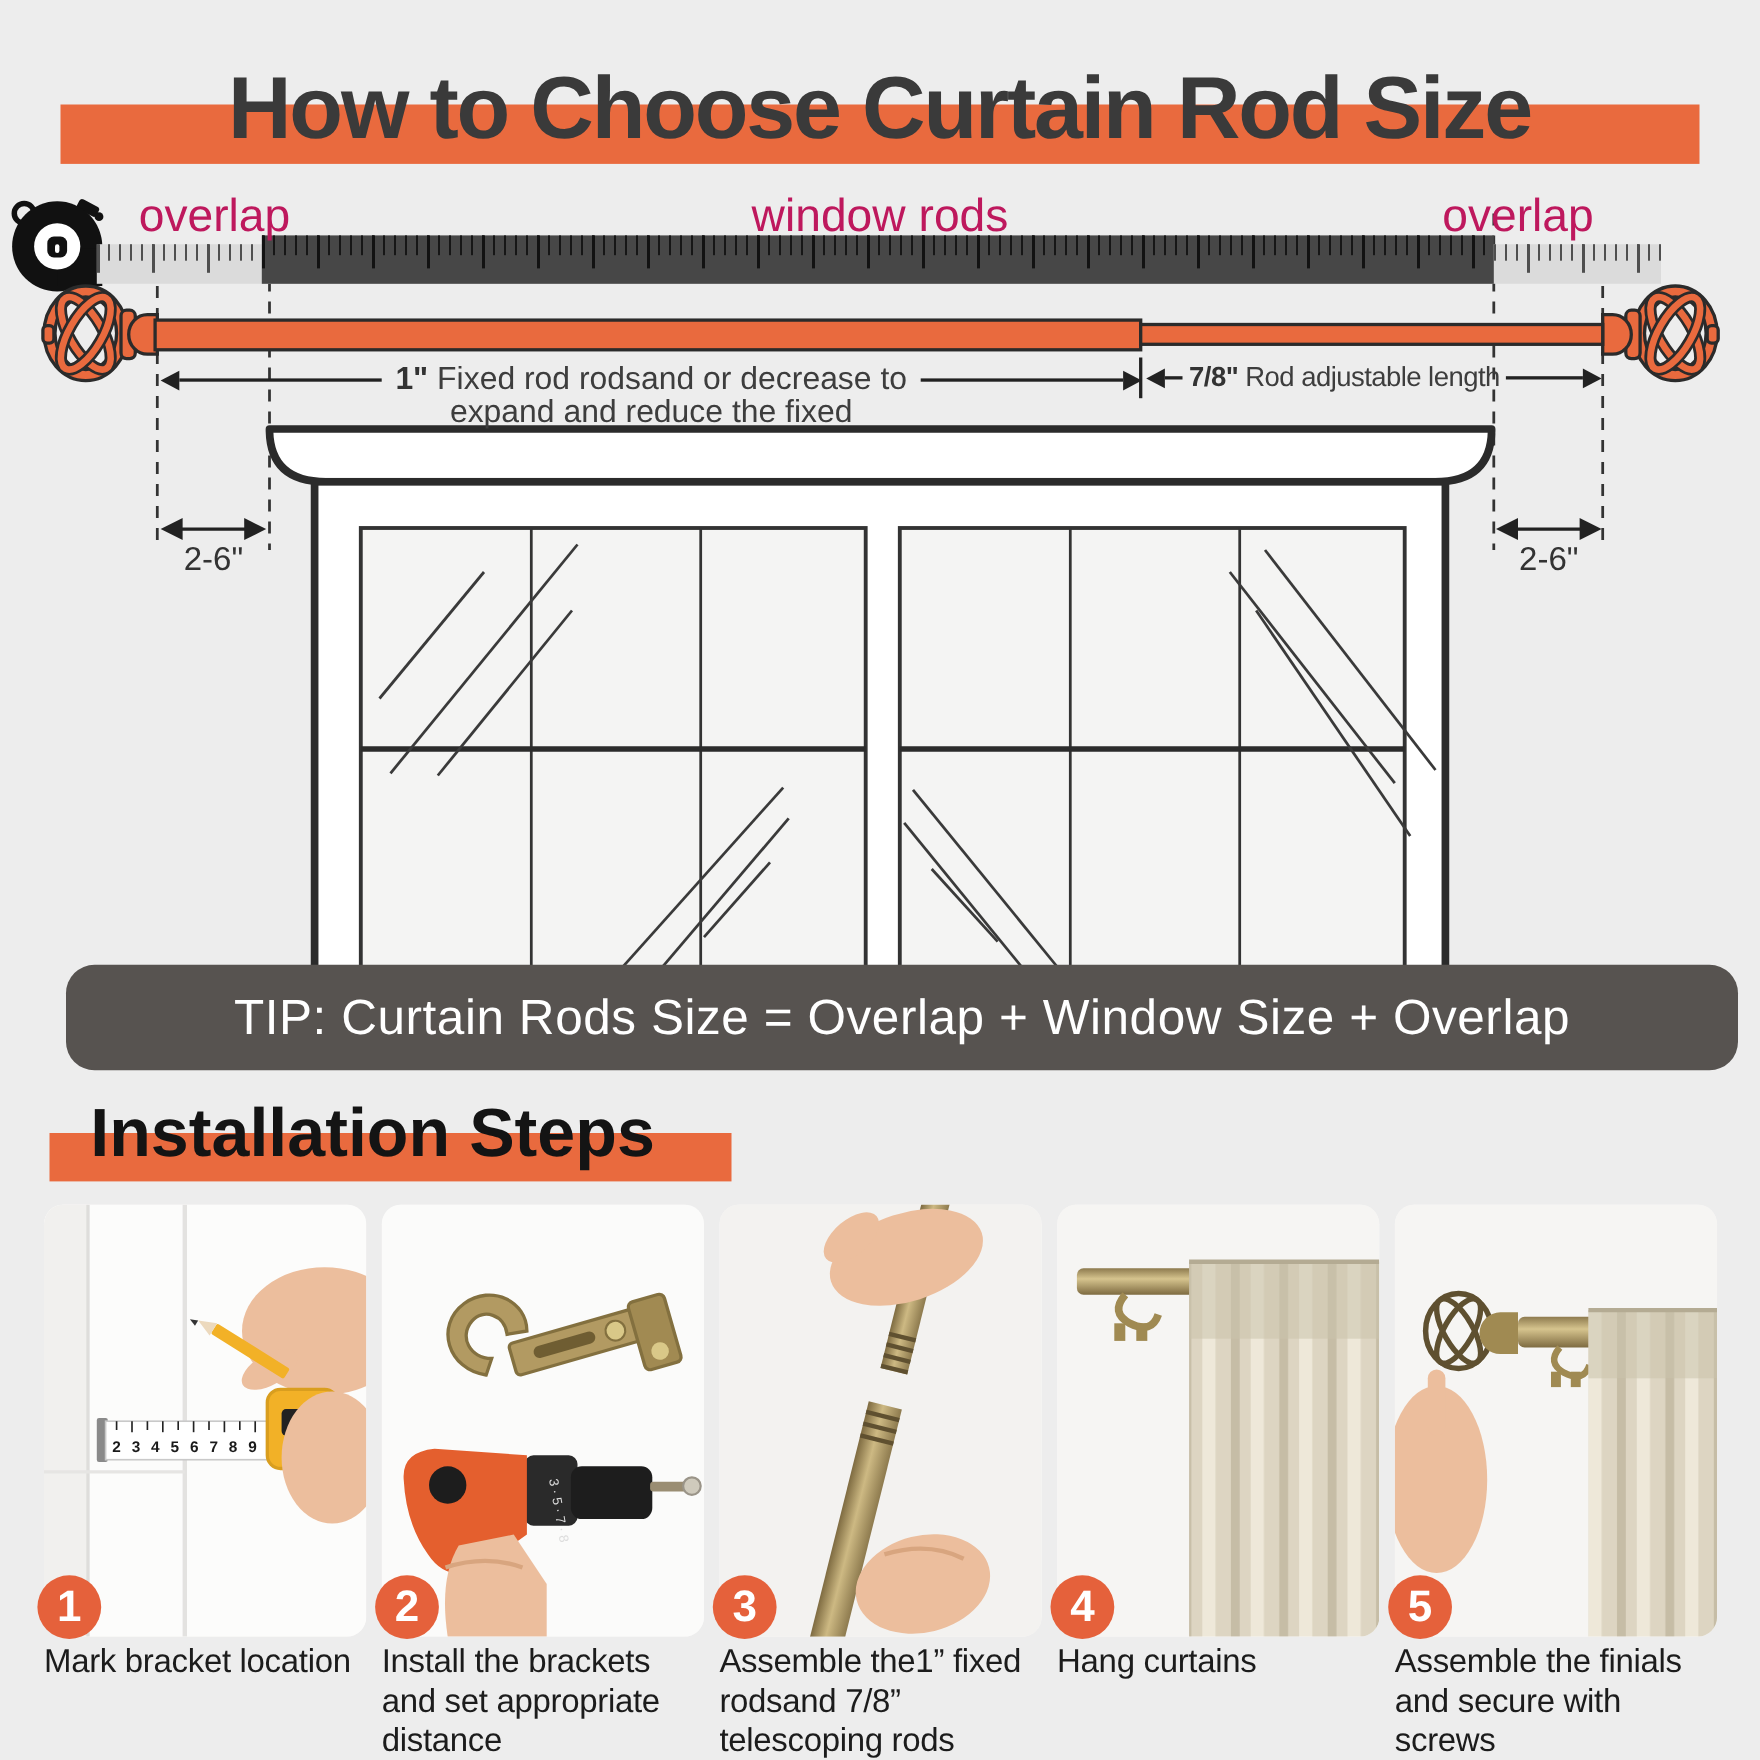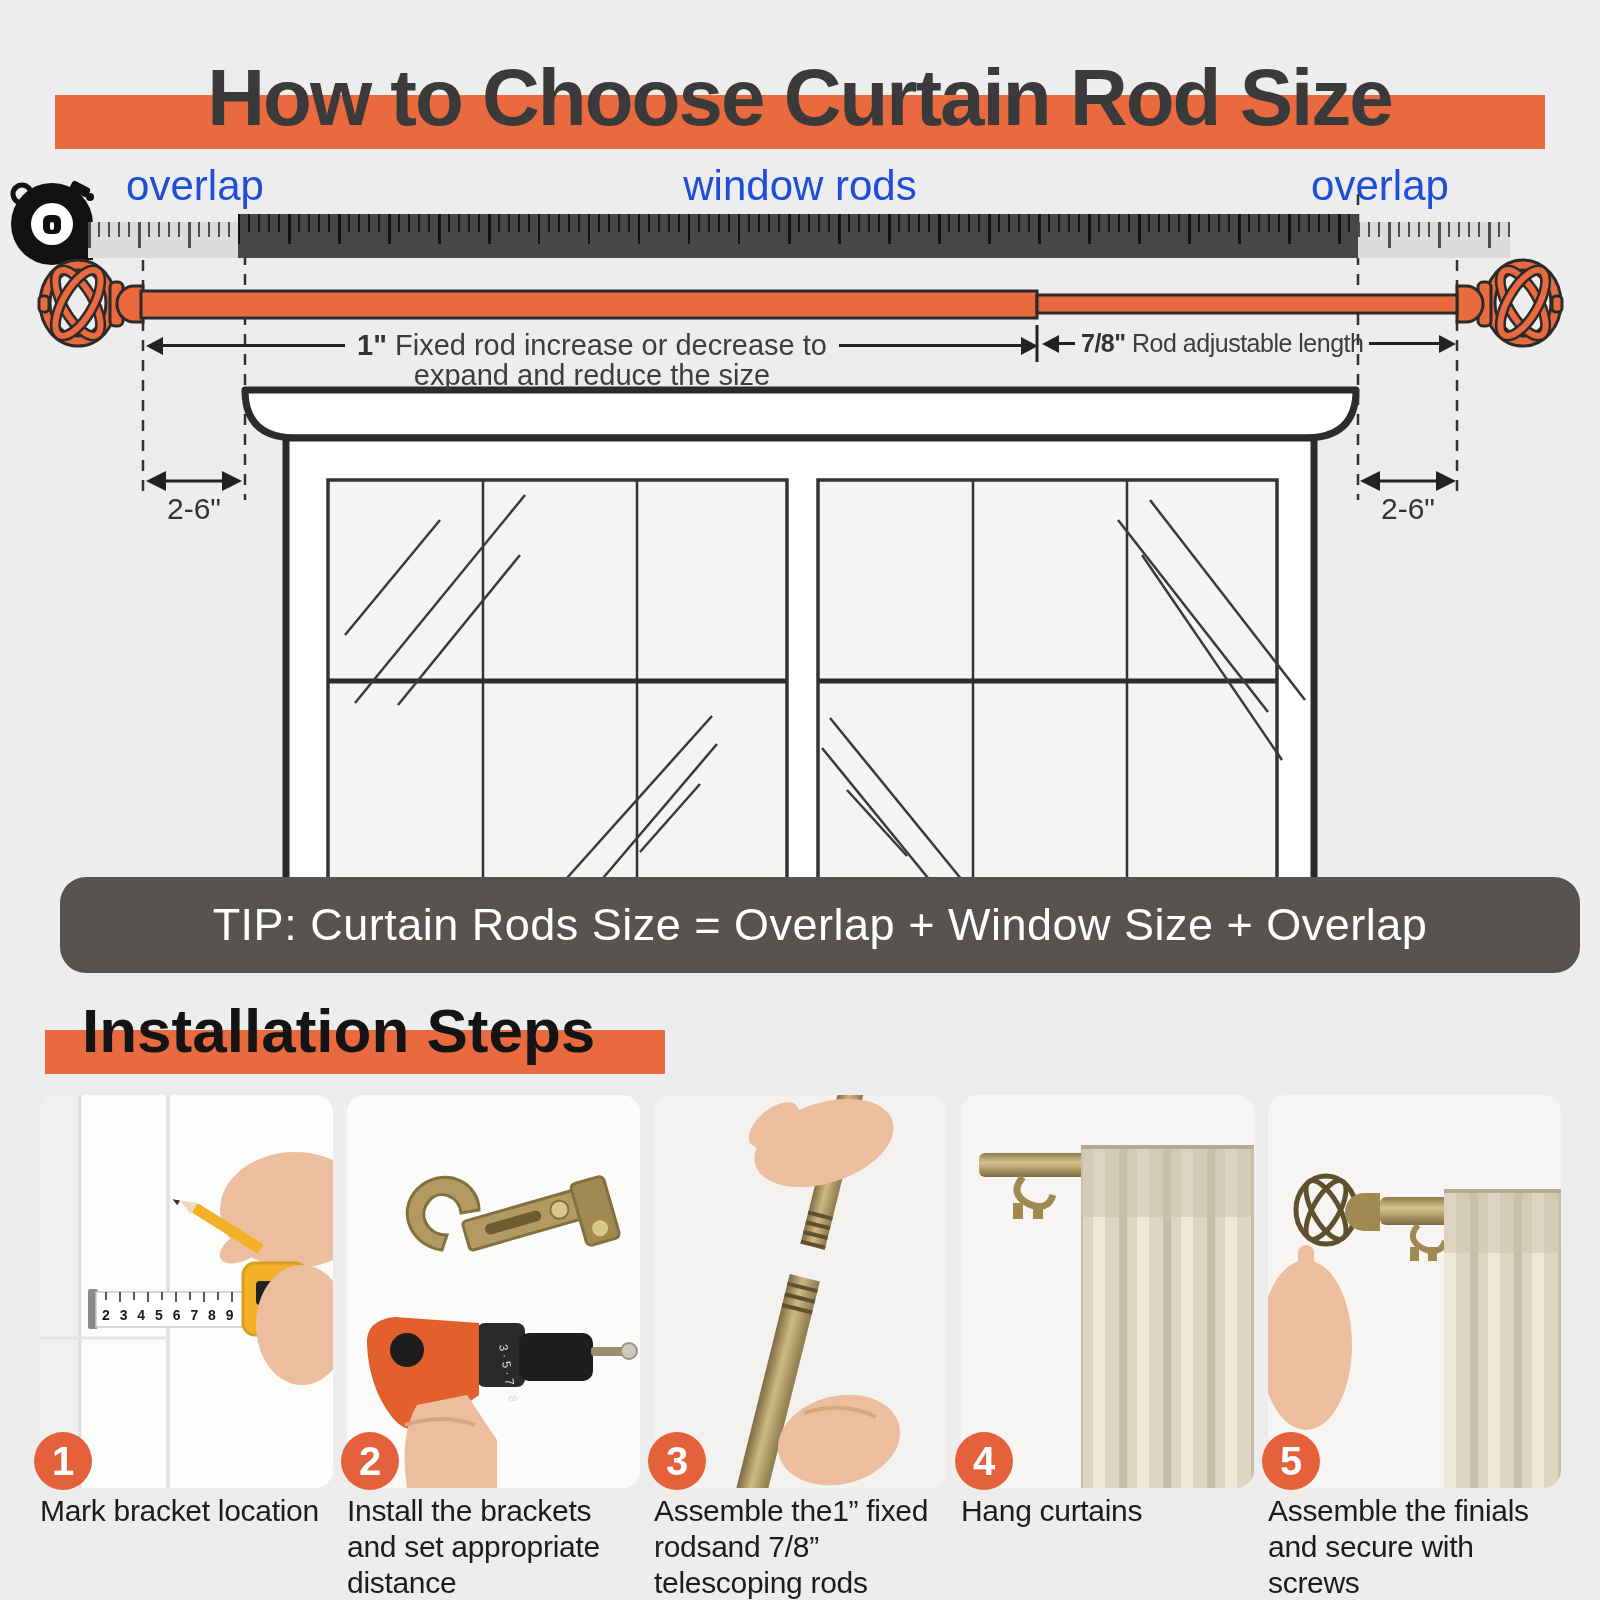--- a/index.html
+++ b/index.html
@@ -2,21 +2,21 @@
 <html><head>
 <meta charset="utf-8">
 <style>
   html,body{margin:0;padding:0;}
   body{width:1600px;height:1600px;background:#ededed;font-family:"Liberation Sans","DejaVu Sans",sans-serif;position:relative;overflow:hidden;}
   .abs{position:absolute;}
   
   .title-bar{left:55px;top:95px;width:1490px;height:54px;background:#e96a3e;z-index:1;}
   .page-title{left:0;top:52px;width:1599px;text-align:center;font-size:80px;font-weight:800;letter-spacing:-2px;color:#3a3a3a;z-index:2;}
   
-  .lbl{top:162px;font-size:42px;color:#1d4ed8;z-index:3;}
+  .lbl{top:172px;font-size:42px;color:#be185d;z-index:3;}
   .lbl-left{left:100px;width:190px;text-align:center;}
   .lbl-center{left:0;width:1600px;text-align:center;}
   .lbl-right{left:1285px;width:190px;text-align:center;}
   
   .ruler-light{left:88px;top:222px;width:1422px;height:36px;background-color:#dbdbdb;z-index:2;
     background-image:
       repeating-linear-gradient(90deg,#4f4f4f 0 2.5px,transparent 2.5px 50px),
       repeating-linear-gradient(90deg,#4f4f4f 0 2px,transparent 2px 10px);
     background-size:100% 26px,100% 15px;background-repeat:repeat-x,repeat-x;background-position:top left,top left;}
   .ruler-dark{left:238px;top:214px;width:1120px;height:44px;background-color:#474747;z-index:2;
@@ -157,25 +157,25 @@
     </g>
   </g>
 </svg>
 
 <div class="abs ruler-light"></div>
 <div class="abs ruler-dark"></div>
 
 <div class="abs ann-row ann1">
   <div class="arr-l"></div>
   <div class="line"></div>
-  <div class="ann-text"><b>1"</b><span> Fixed rod increase or decrease to</span></div>
+  <div class="ann-text"><b>1"</b><span> Fixed rod rodsand or decrease to</span></div>
   <div class="line"></div>
   <div class="arr-r"></div>
 </div>
-<div class="abs ann1-l2">expand and reduce the size</div>
+<div class="abs ann1-l2">expand and reduce the fixed</div>
 
 <div class="abs ann-row ann2">
   <div class="arr-l"></div>
   <div class="line-fixed"></div>
   <div class="ann2-text"><b>7/8"</b><span> Rod adjustable length</span></div>
   <div class="line"></div>
   <div class="arr-r"></div>
 </div>
 
 <div class="abs gap-lbl gap-left">2-6"</div>

